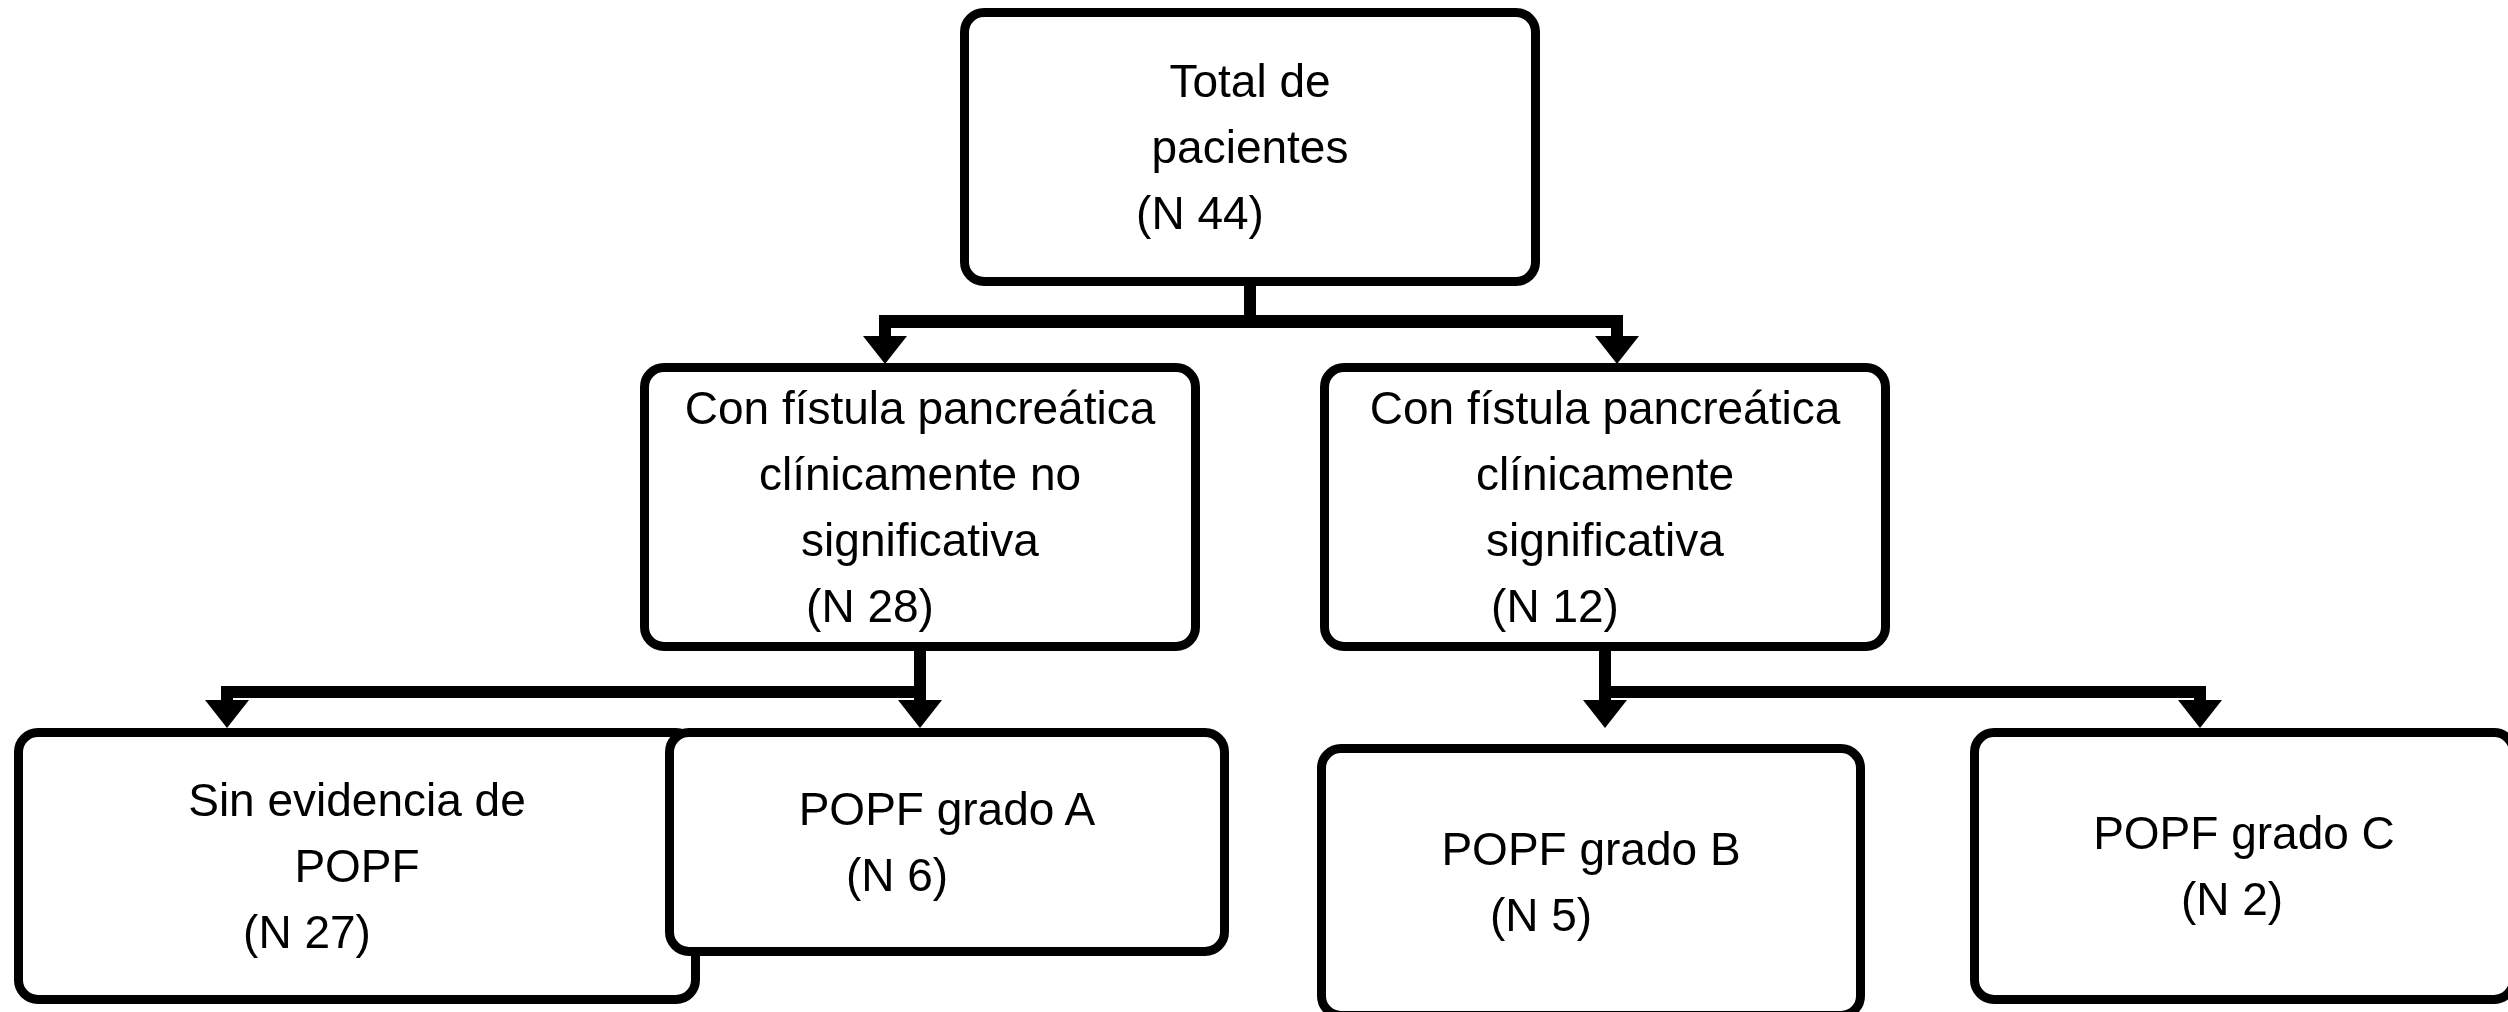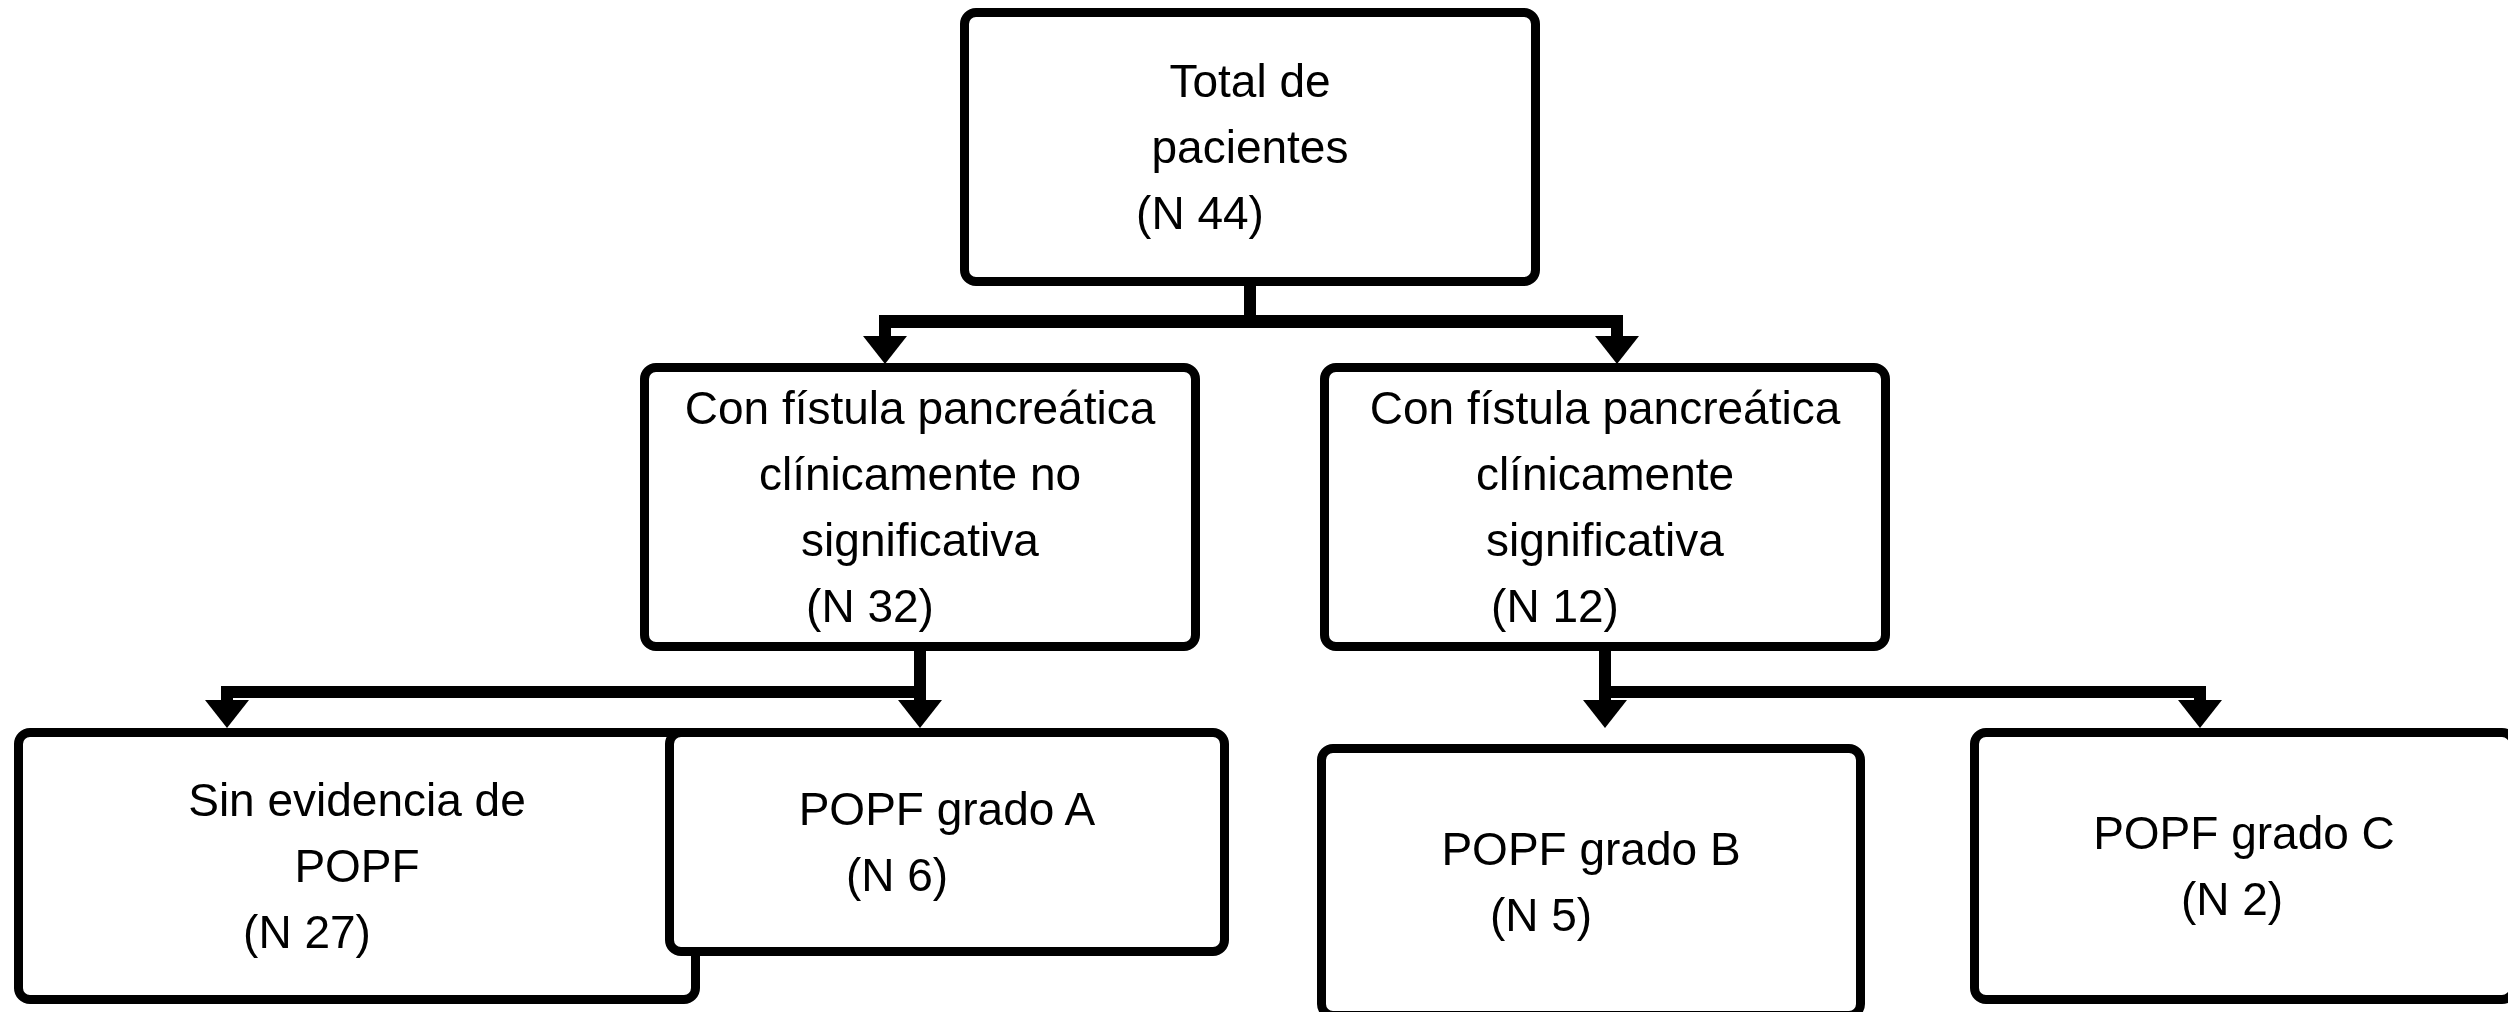--- a/index.html
+++ b/index.html
@@ -14,21 +14,21 @@
     background: #ffffff;
     font-family: "Liberation Sans", sans-serif;
     color: #000000;
     overflow: hidden;
   }
   .box {
     position: absolute;
     box-sizing: border-box;
     background: #ffffff;
     border: 9px solid #000000;
-    border-radius: 16px;
+    border-radius: 24px;
     display: flex;
     flex-direction: column;
     align-items: center;
     justify-content: center;
     text-align: center;
     font-size: 46px;
     line-height: 66px;
   }
   .box .line { display: block; white-space: nowrap; }
   .nshift { transform: translateX(-50px); }
@@ -105,21 +105,21 @@
   <div class="box" id="box-total">
     <span class="line">Total de</span>
     <span class="line">pacientes</span>
     <span class="line nshift">(N 44)</span>
   </div>
 
   <div class="box" id="box-fnsf">
     <span class="line">Con fístula pancreática</span>
     <span class="line">clínicamente no</span>
     <span class="line">significativa</span>
-    <span class="line nshift">(N 32)</span>
+    <span class="line nshift">(N 28)</span>
   </div>
 
   <div class="box" id="box-fsf">
     <span class="line">Con fístula pancreática</span>
     <span class="line">clínicamente</span>
     <span class="line">significativa</span>
     <span class="line nshift">(N 12)</span>
   </div>
 
   <div class="box" id="box-sin">

